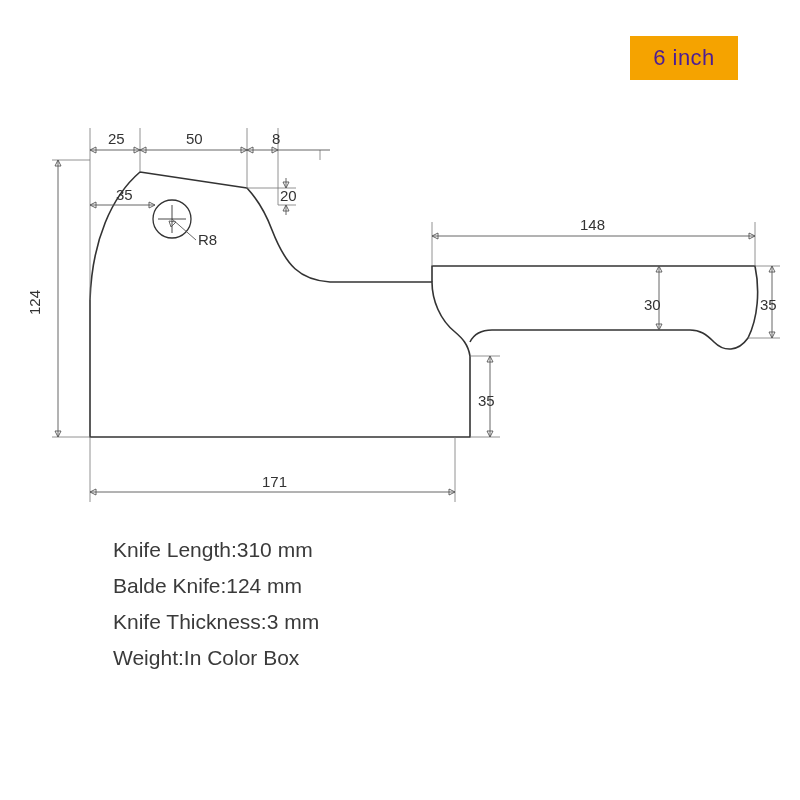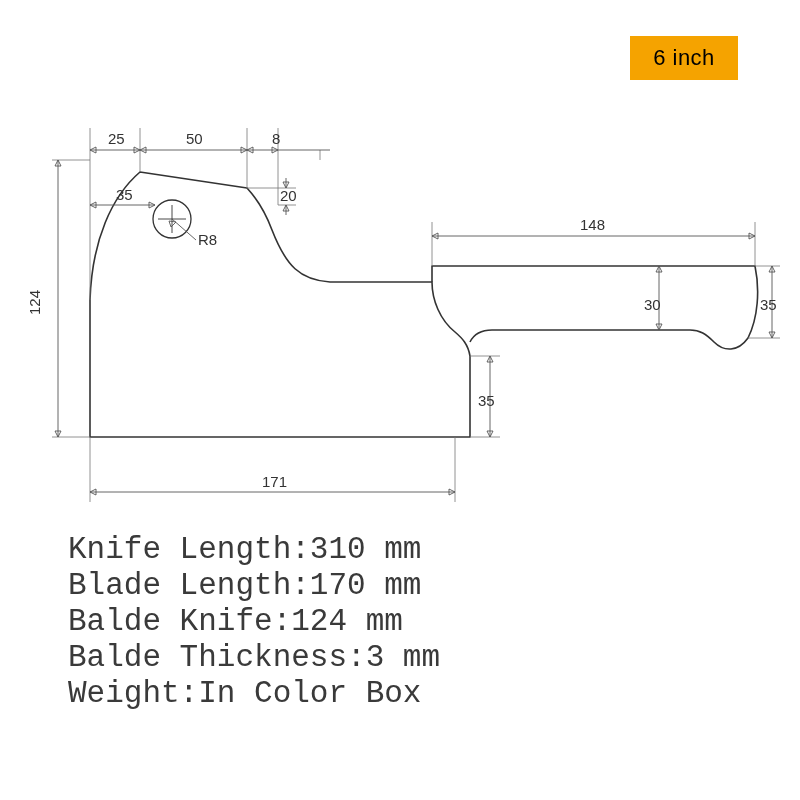--- a/index.html
+++ b/index.html
@@ -19,46 +19,47 @@
     width: 800px;
     height: 800px;
   }
   .badge {
     position: absolute;
     left: 630px;
     top: 36px;
     width: 108px;
     height: 44px;
     background: #f5a300;
-    color: #000000;
+    color: #4c1d95;
     font-size: 22px;
     display: flex;
     align-items: center;
     justify-content: center;
     letter-spacing: 0.5px;
   }
   svg#drawing {
     position: absolute;
     left: 0;
     top: 0;
     width: 800px;
     height: 800px;
   }
   .spec-list {
     position: absolute;
     left: 68px;
     top: 532px;
     width: 520px;
   }
   .spec-line {
-    font-size: 31px;
+    font-size: 21px;
     line-height: 36px;
     color: #3a3a3a;
-    font-family: Liberation Mono, monospace;
+    font-family: Liberation Sans, sans-serif;
     white-space: nowrap;
+    margin-left: 45px;
   }
   .dim-text {
     font-family: "Liberation Sans", sans-serif;
     font-size: 15px;
     fill: #333333;
   }
   .outline {
     fill: none;
     stroke: #333333;
     stroke-width: 1.6;
@@ -220,19 +221,18 @@
       <line class="dimline" x1="90" y1="492" x2="455" y2="492"></line>
       <path class="dimline" d="M 90,492 l 6,-3 l 0,6 z" fill="#555"></path>
       <path class="dimline" d="M 455,492 l -6,-3 l 0,6 z" fill="#555"></path>
       <text class="dim-text" x="262" y="487">171</text>
     </g>
 
   </svg>
 
   <div class="spec-list">
     <div class="spec-line">Knife Length:310 mm</div>
-    <div class="spec-line">Blade Length:170 mm</div>
     <div class="spec-line">Balde Knife:124 mm</div>
-    <div class="spec-line">Balde Thickness:3 mm</div>
+    <div class="spec-line">Knife Thickness:3 mm</div>
     <div class="spec-line">Weight:In Color Box</div>
   </div>
 
 </div>
 
 </body></html>

